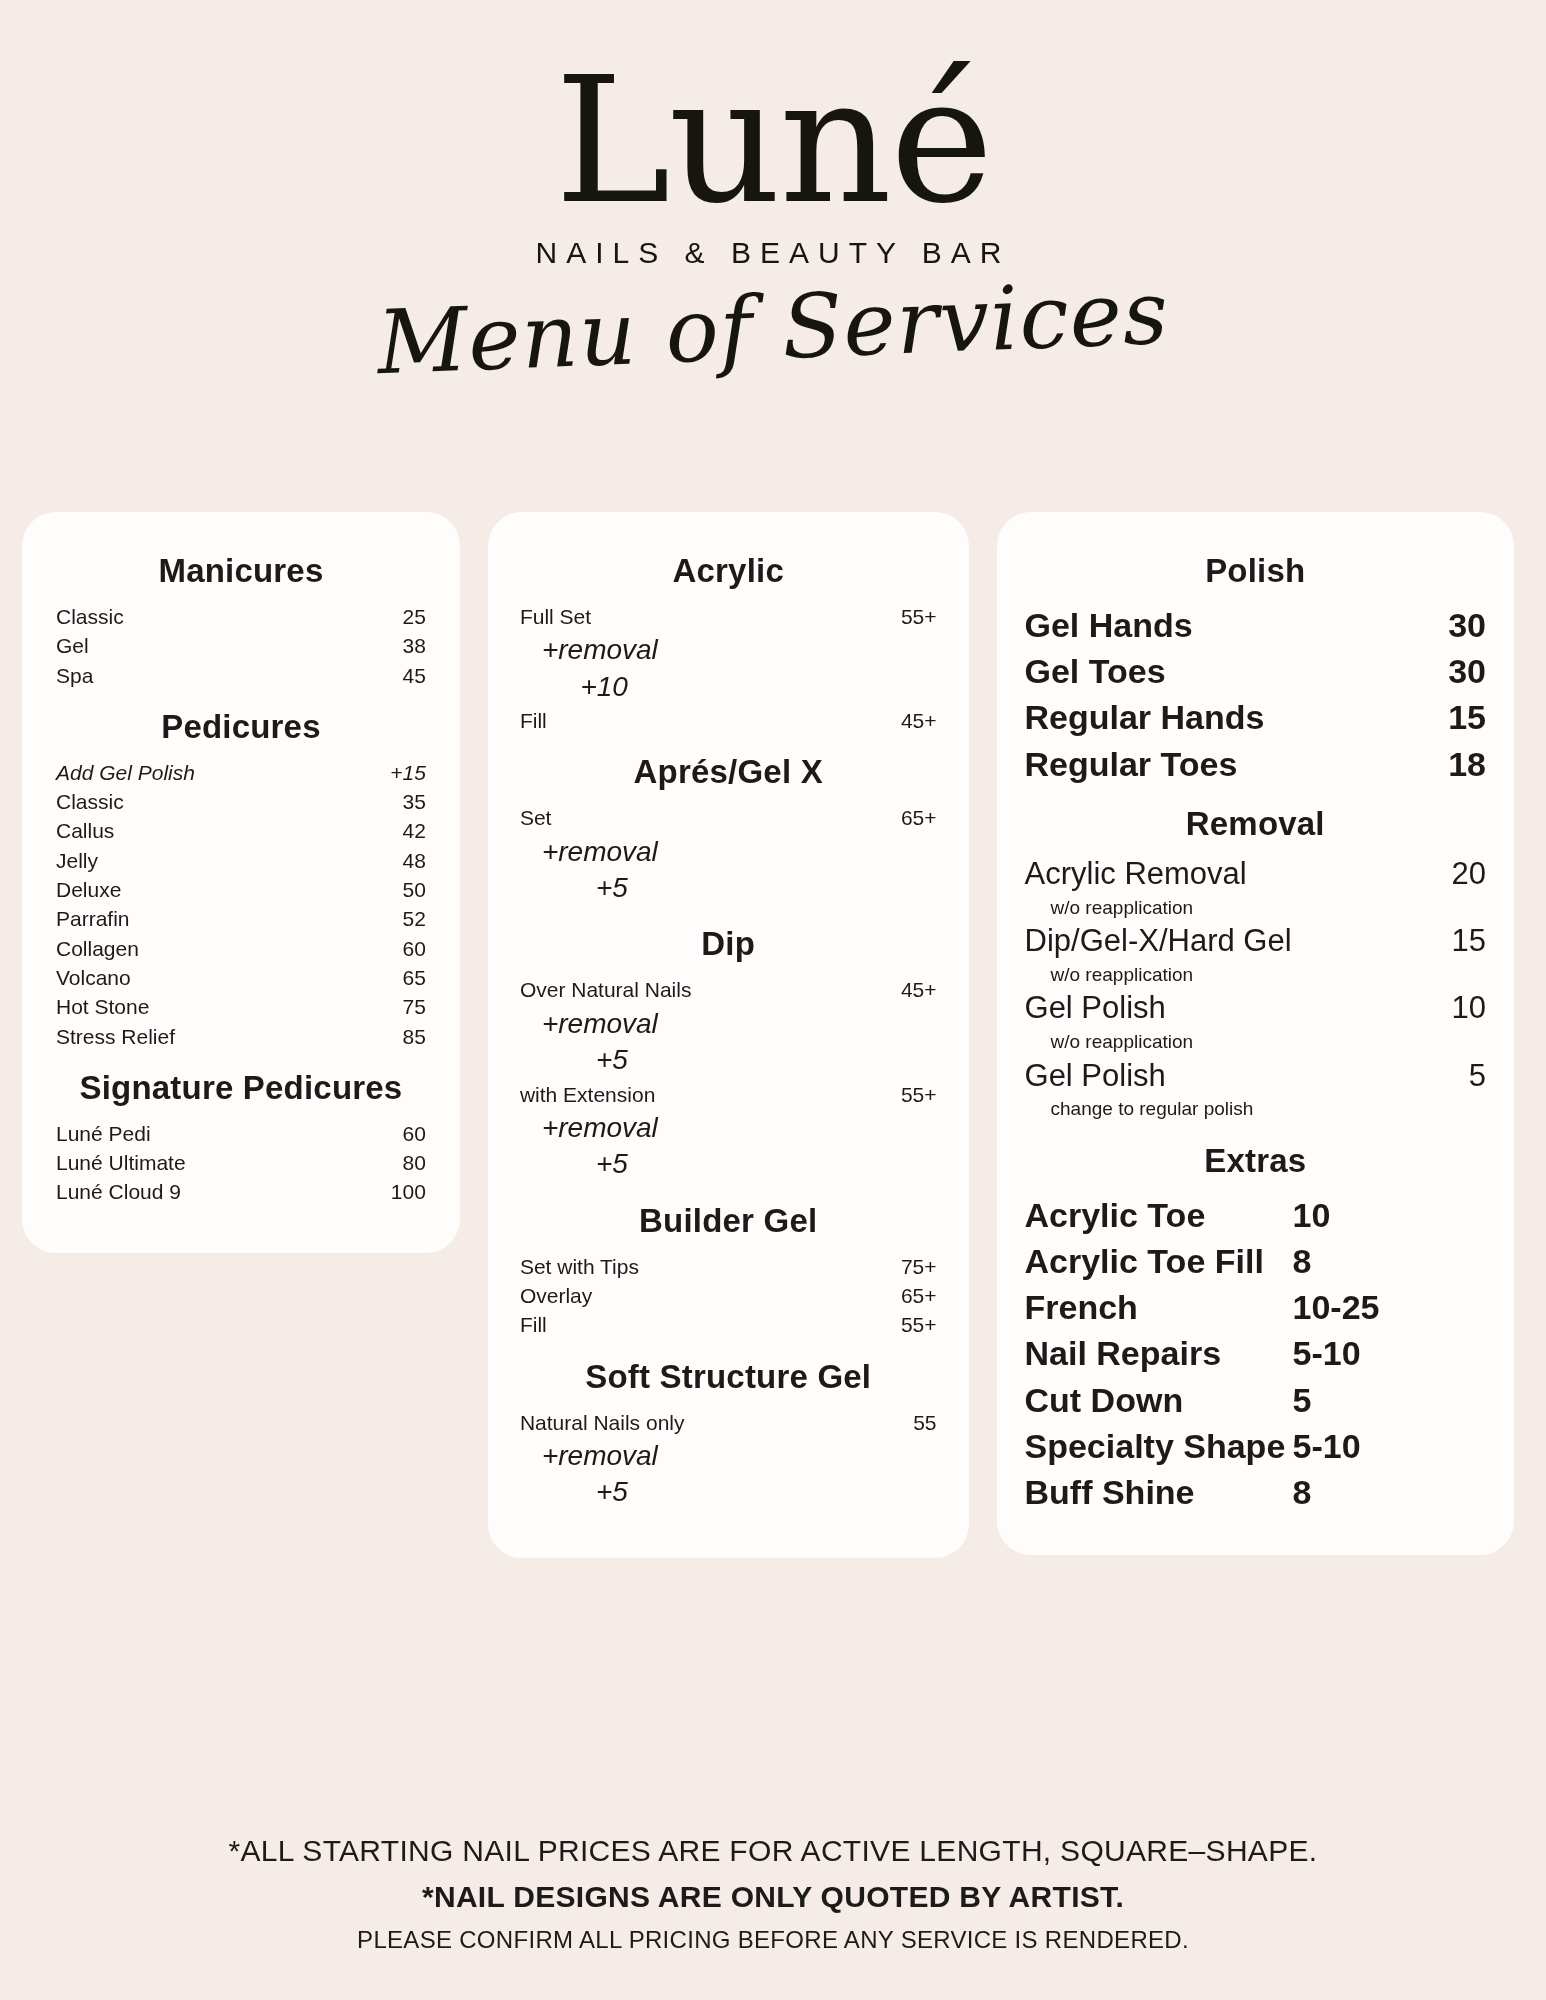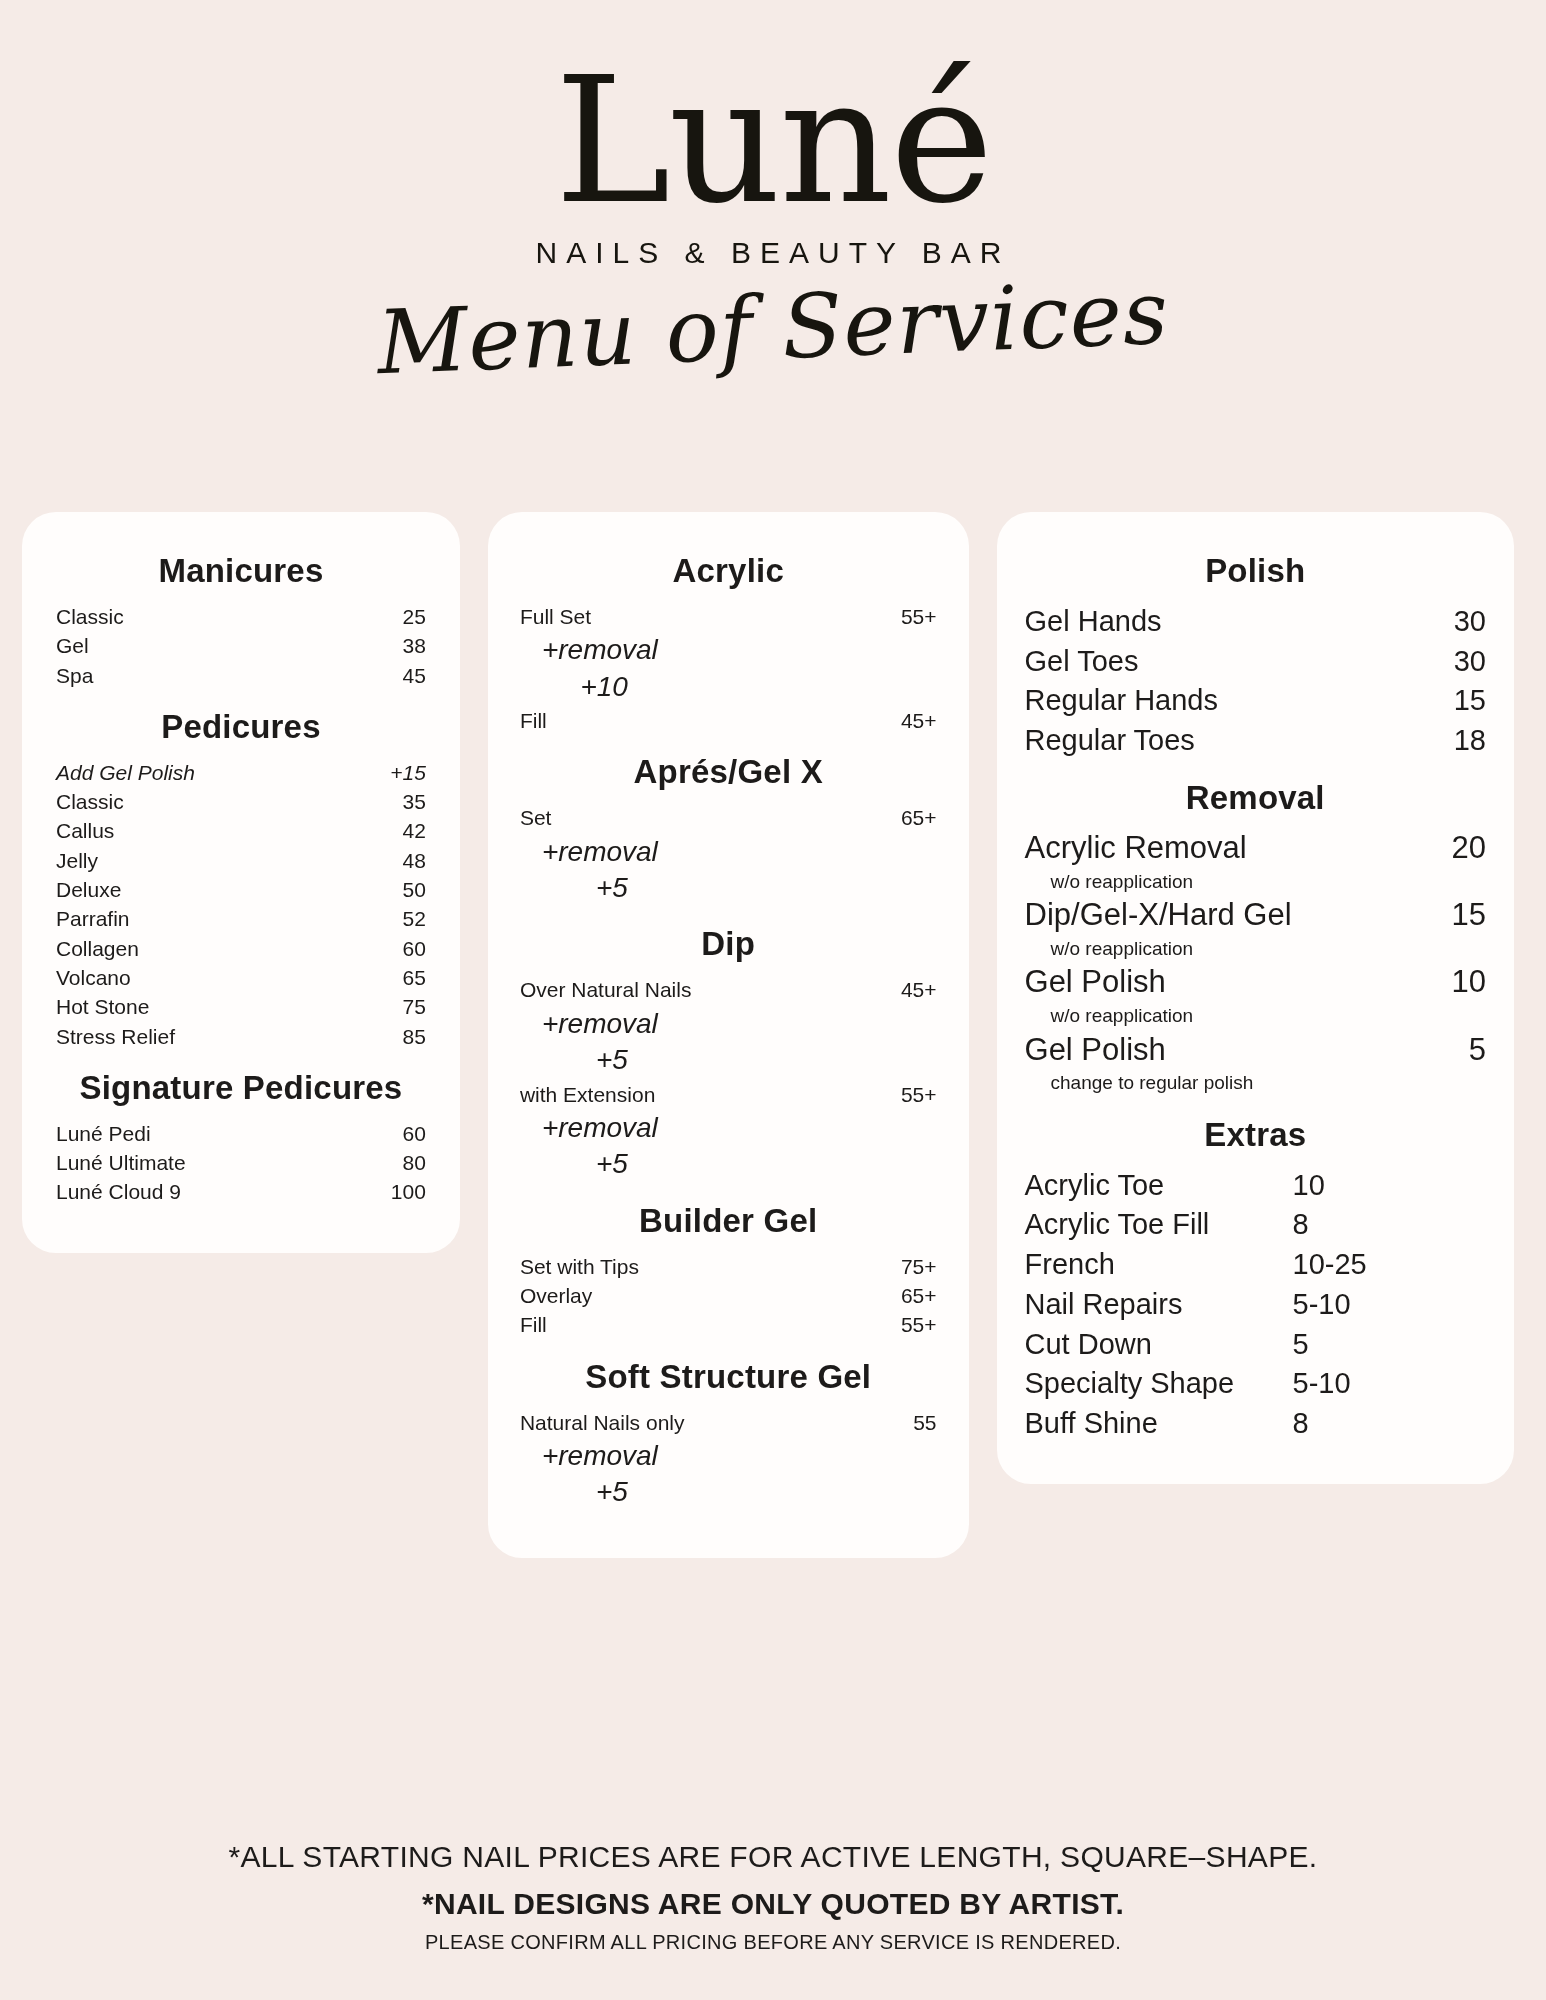--- a/index.html
+++ b/index.html
@@ -99,21 +99,21 @@
   .row.sub .price { font-style: italic; }
 
   .row.italic .label { font-style: italic; }
   .row.italic .price { font-style: italic; }
 
   
   .card-1 .row .price { width: 92px; }
   .card-2 .row .price { width: 86px; }
 
   
-  .card-3 .row { font-size: 29px; }
+  .card-3 .row { font-size: 34px; font-weight: bold; }
   .card-3 .row .price { width: 70px; }
   .pricegroup {
     position: relative;
   }
   .stack-row {
     display: flex;
     align-items: flex-start;
     font-size: 31px;
     line-height: 1.25;
   }
@@ -143,21 +143,21 @@
   .footer .l1 {
     font-size: 30px;
     letter-spacing: 0.3px;
   }
   .footer .l2 {
     font-size: 30px;
     font-weight: bold;
     letter-spacing: 0.3px;
   }
   .footer .l3 {
-    font-size: 20px;
+    font-size: 24px;
     letter-spacing: 0.3px;
   }
 </style>
 </head>
 <body>
 
 <div class="page">
 
   <div class="header">
     <div class="brand">Luné</div>

